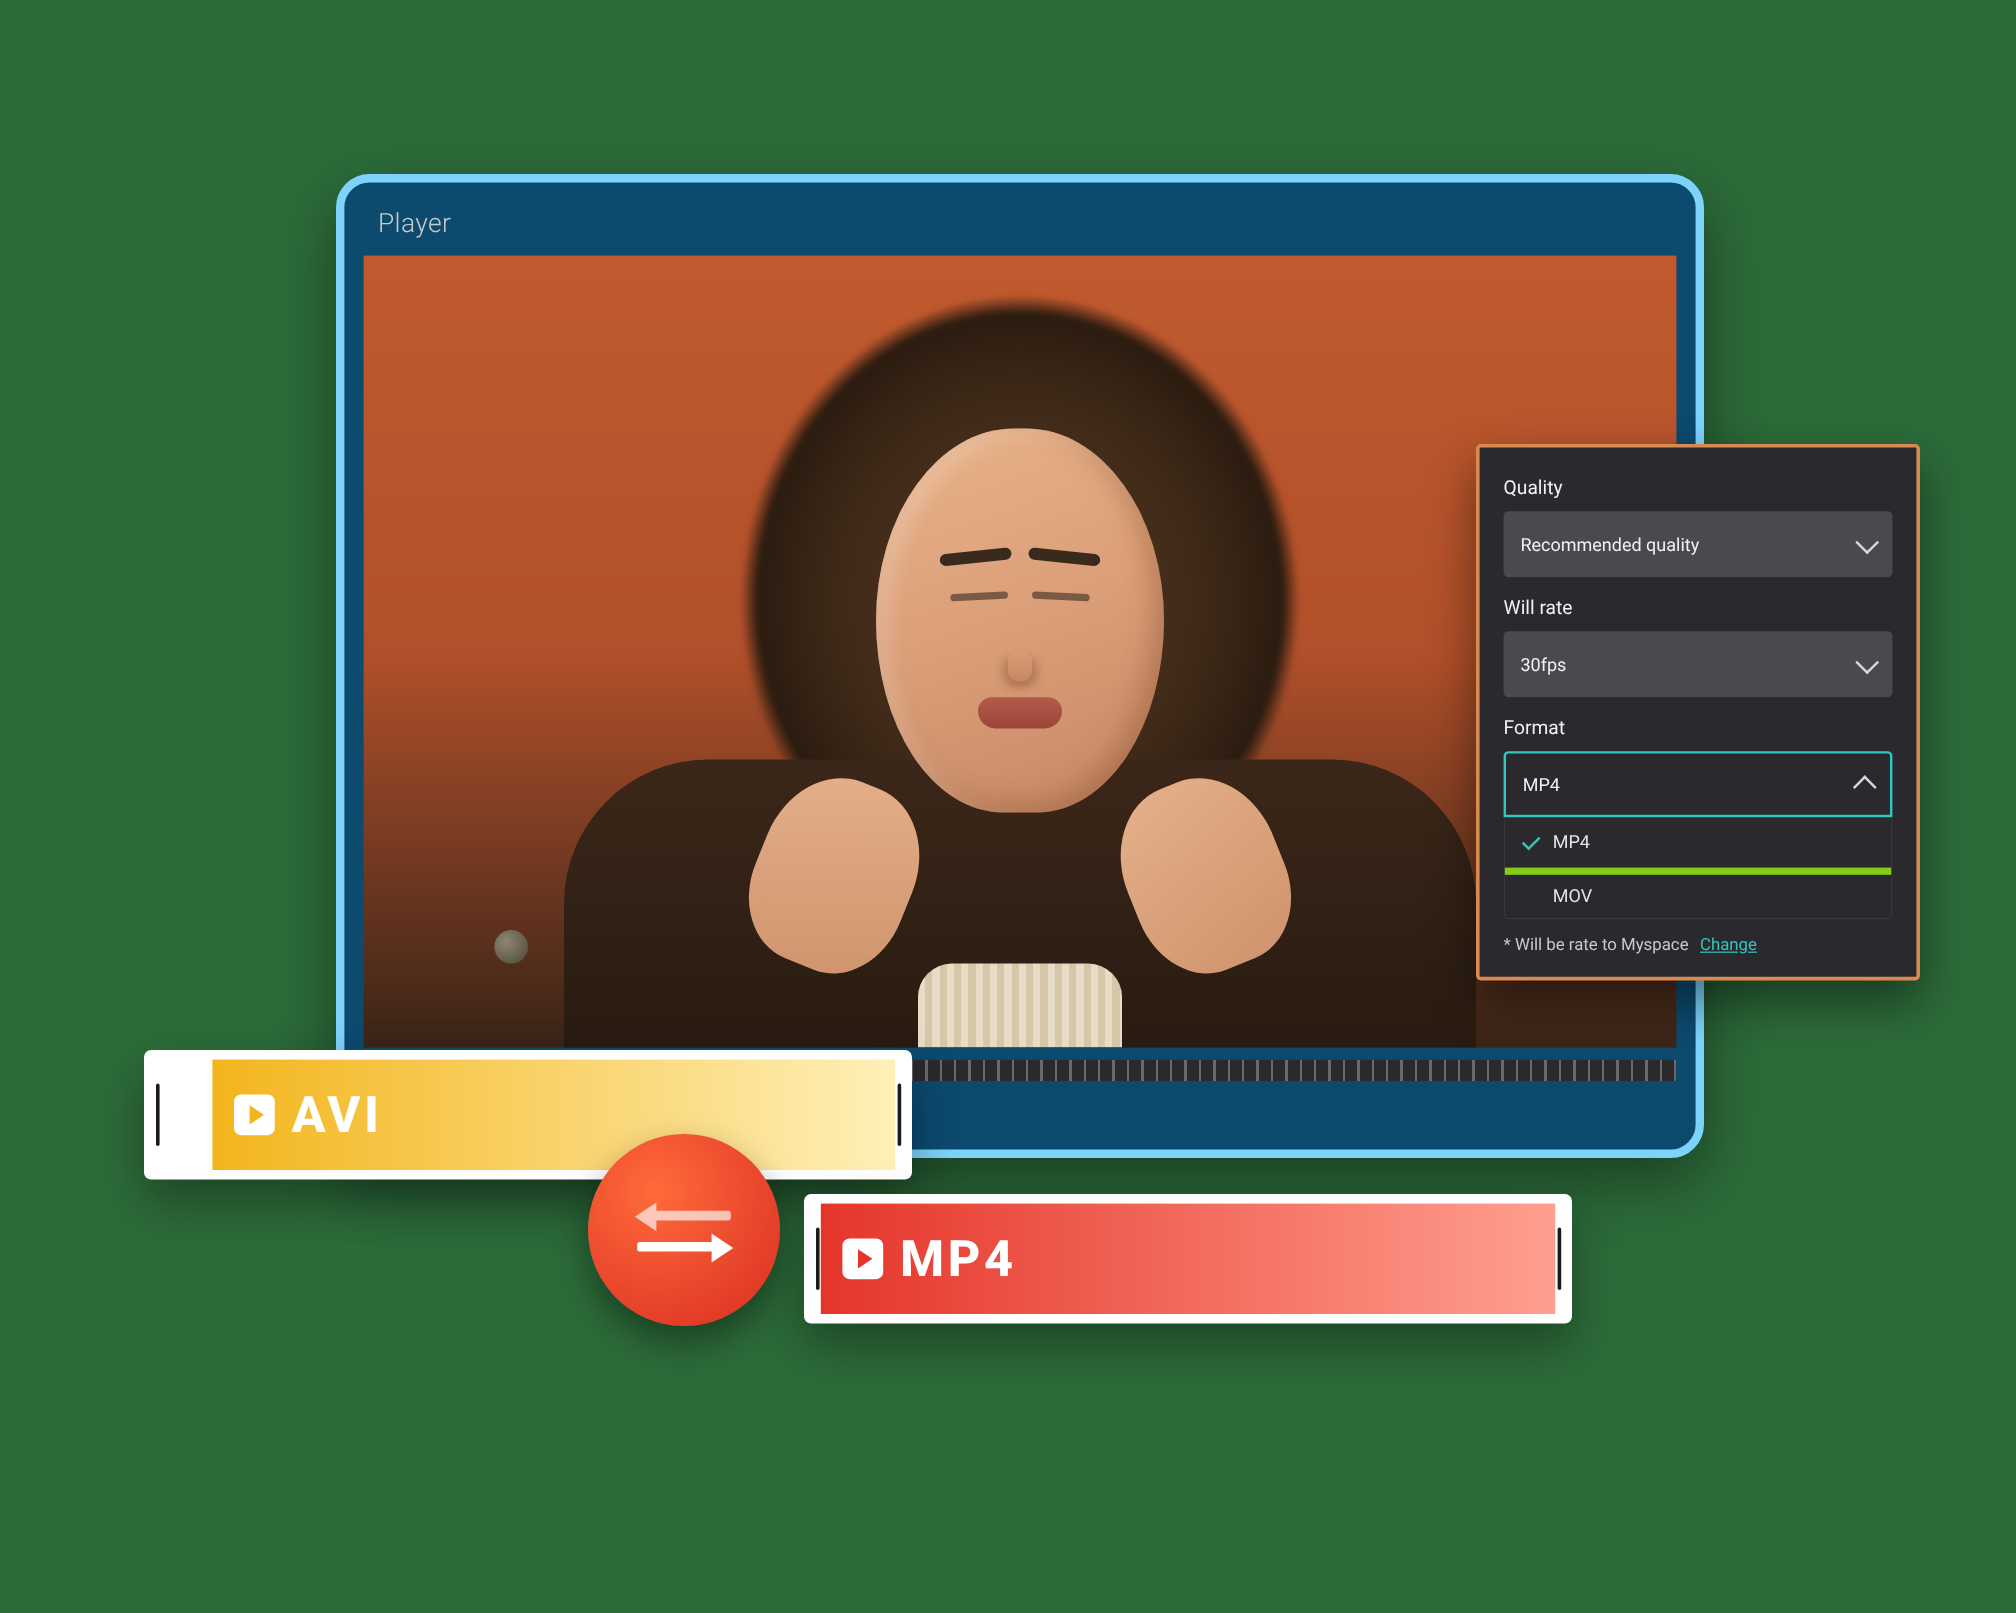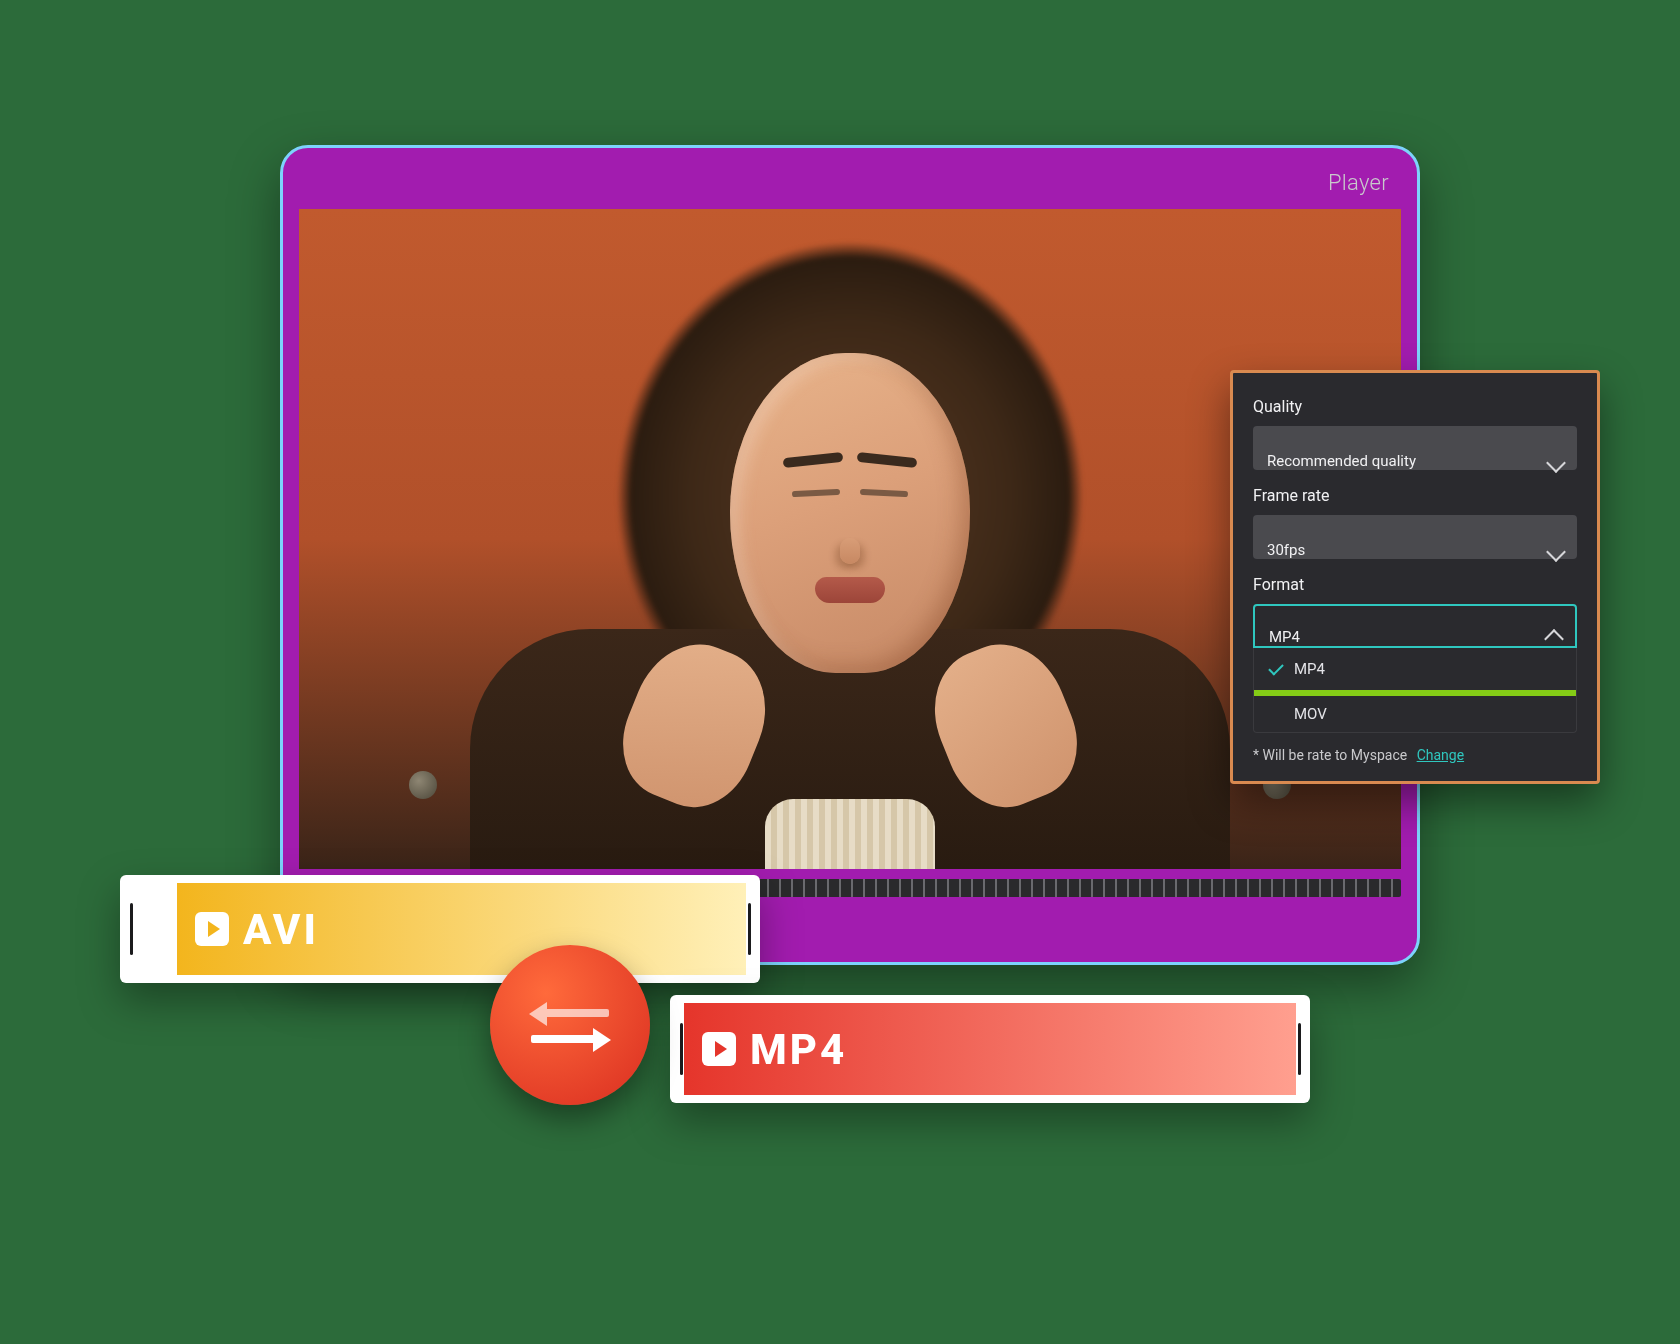--- a/index.html
+++ b/index.html
@@ -19,26 +19,25 @@
     height: 1060px;
   }
 
   
   .player {
     position: absolute;
     left: 60px;
     top: 0;
     width: 1140px;
     height: 820px;
-    background: #a21caf;
+    background: #0c4a6e;
     border-radius: 28px;
-    border: 3px solid #7dd3fc;
+    border: 7px solid #7dd3fc;
     box-shadow: 0 20px 50px rgba(0,0,0,0.4);
     overflow: hidden;
-    text-align: right;
   }
   .player-title {
     color: #c9c9cc;
     font-size: 22px;
     font-weight: 300;
     padding: 22px 28px 14px;
     letter-spacing: 0.3px;
   }
   .video-area {
     position: relative;
@@ -133,22 +132,22 @@
     width:370px;
     background:#2a2a2e;
     border-radius:4px;
     border:3px solid #d98a50;
     padding:22px 20px 18px;
     box-shadow:0 18px 40px rgba(0,0,0,.45);
     color:#f1f1f3;
   }
   .settings .label { font-size:16px; margin:2px 0 10px; }
   .select {
-    height:44px; background:#4a4a4e; border-radius:4px;
-    display:flex; align-items:flex-end; justify-content:space-between;
+    height:55px; background:#4a4a4e; border-radius:4px;
+    display:flex; align-items:center; justify-content:space-between;
     padding:0 14px; font-size:15px; margin-bottom:16px; cursor:pointer;
   }
   .select-open {
     border:2px solid #2fc7bf; background:#2a2a2e;
     margin-bottom:0; border-bottom-left-radius:0; border-bottom-right-radius:0;
   }
   .dropdown {
     border:1px solid #3a3a3e; border-top:none; border-radius:0 0 4px 4px;
     margin-bottom:14px;
   }
@@ -228,21 +227,21 @@
     <div class="timeline"></div>
   </div>
 
   <div class="settings">
     <div class="label">Quality</div>
     <div class="select">
       <span>Recommended quality</span>
       <span class="chev"></span>
     </div>
 
-    <div class="label">Frame rate</div>
+    <div class="label">Will rate</div>
     <div class="select">
       <span>30fps</span>
       <span class="chev"></span>
     </div>
 
     <div class="label">Format</div>
     <div class="select select-open">
       <span>MP4</span>
       <span class="chev up"></span>
     </div>

